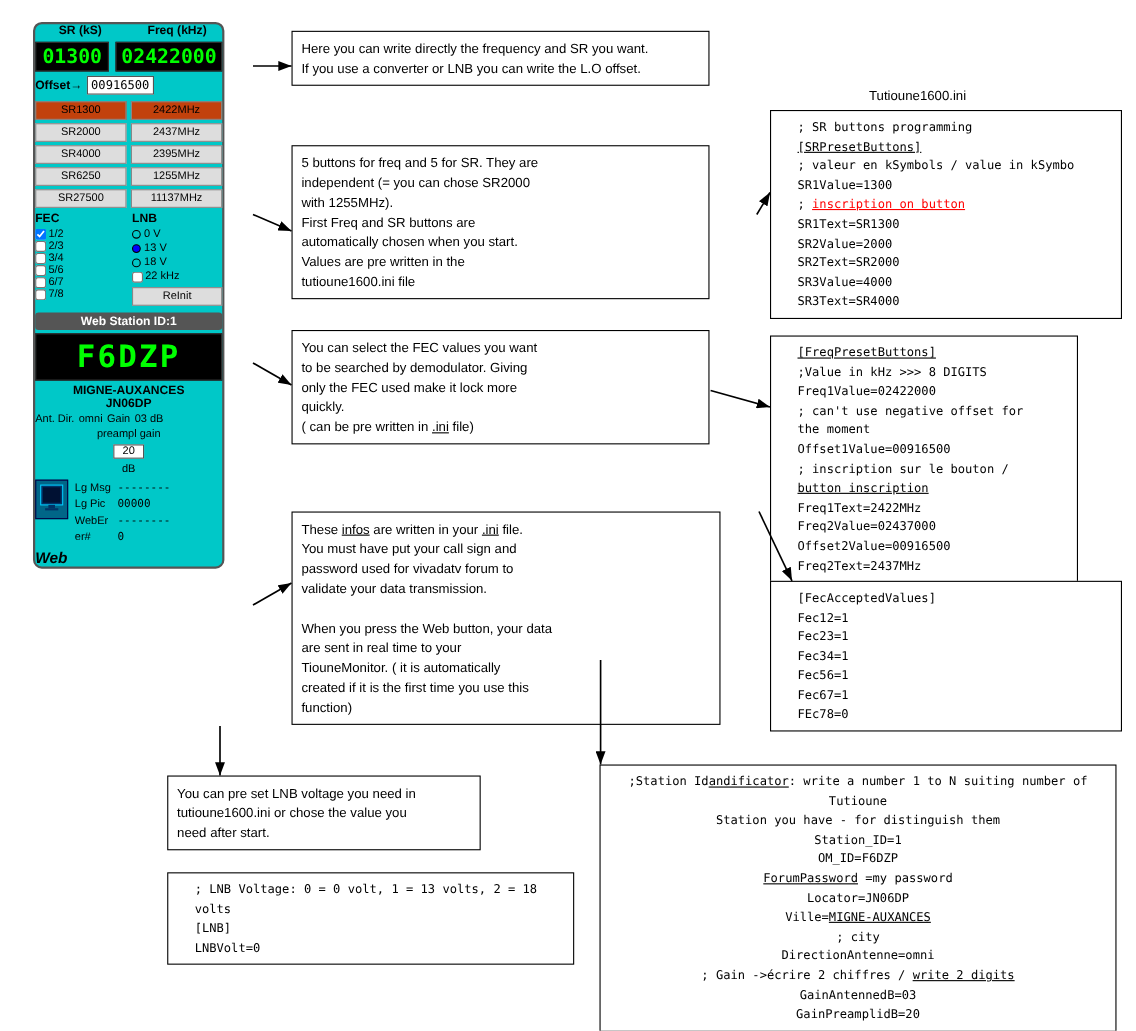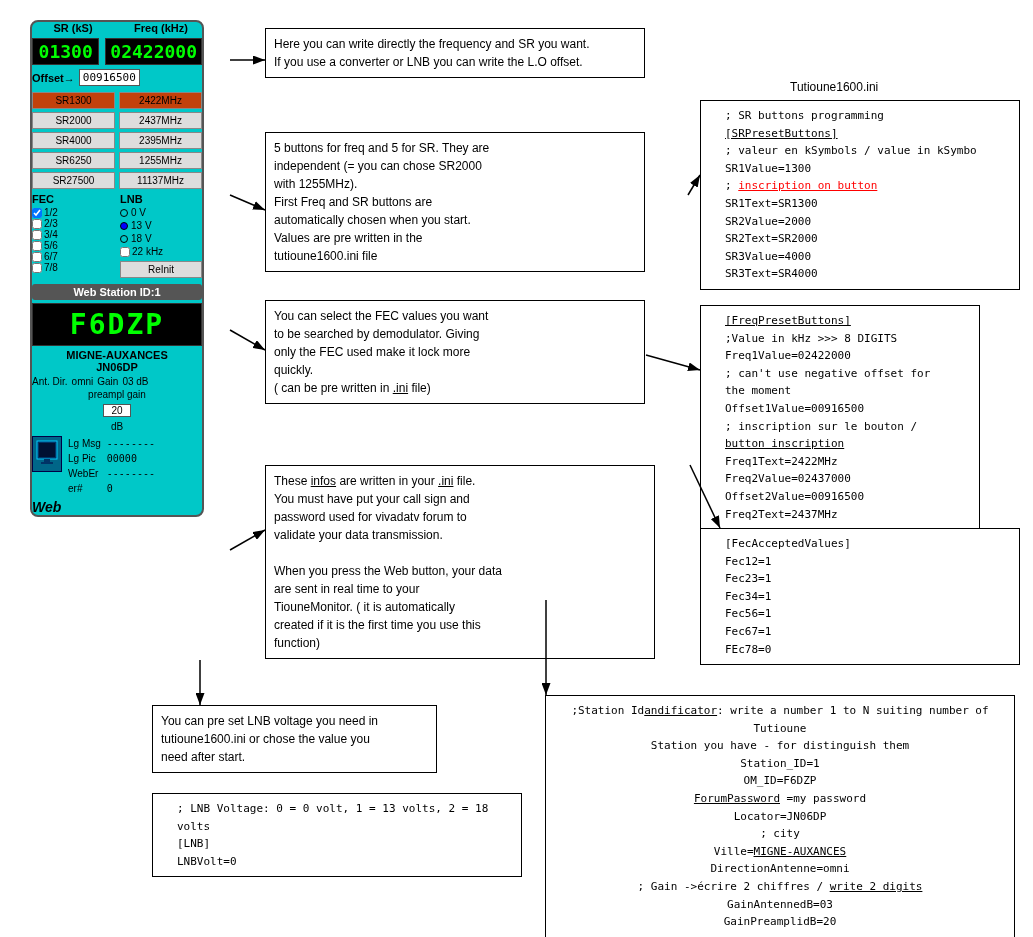--- a/index.html
+++ b/index.html
@@ -502,22 +502,22 @@
   need after start.</span>
 </div>
 
 <div class="code-box" style="left:545px; top:695px; width:470px;text-align:center;">
   <div>;Station Id<span class="underline">andificator</span>: write a number 1 to N suiting number of Tutioune</div>
   <div>Station you have - for distinguish them</div>
   <div>Station_ID=1</div>
   <div>OM_ID=F6DZP</div>
   <div><span class="underline">ForumPassword</span> =my password</div>
   <div>Locator=JN06DP</div>
+  <div>Ville=<span class="underline">MIGNE-AUXANCES</span></div>
   <div>; city</div>
-  <div>Ville=<span class="underline">MIGNE-AUXANCES</span></div>
   <div>DirectionAntenne=omni</div>
   <div>; Gain -&gt;écrire 2 chiffres / <span class="underline">write 2 digits</span></div>
   <div>GainAntennedB=03</div>
   <div>GainPreamplidB=20</div>
 </div>
 
 <div class="code-box" style="left:152px; top:793px; width:370px;">
   <div>; LNB Voltage:  0 = 0 volt, 1 = 13 volts, 2 = 18 volts</div>
   <div>[LNB]</div>
   <div>LNBVolt=0</div>

